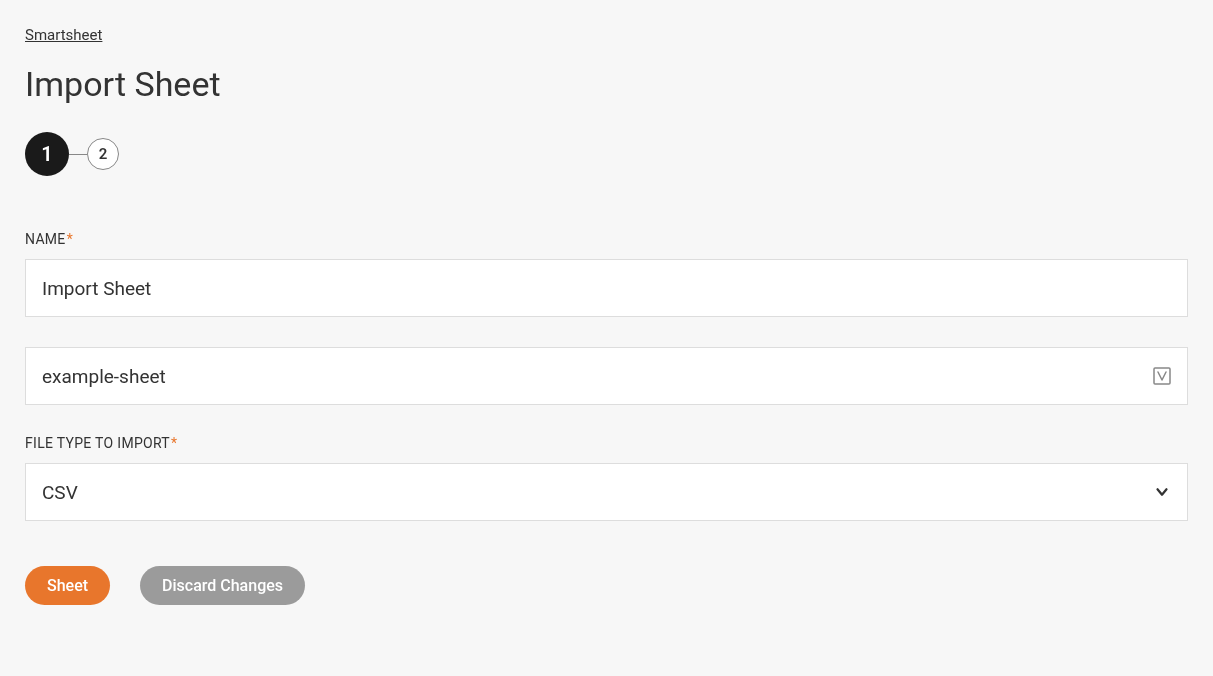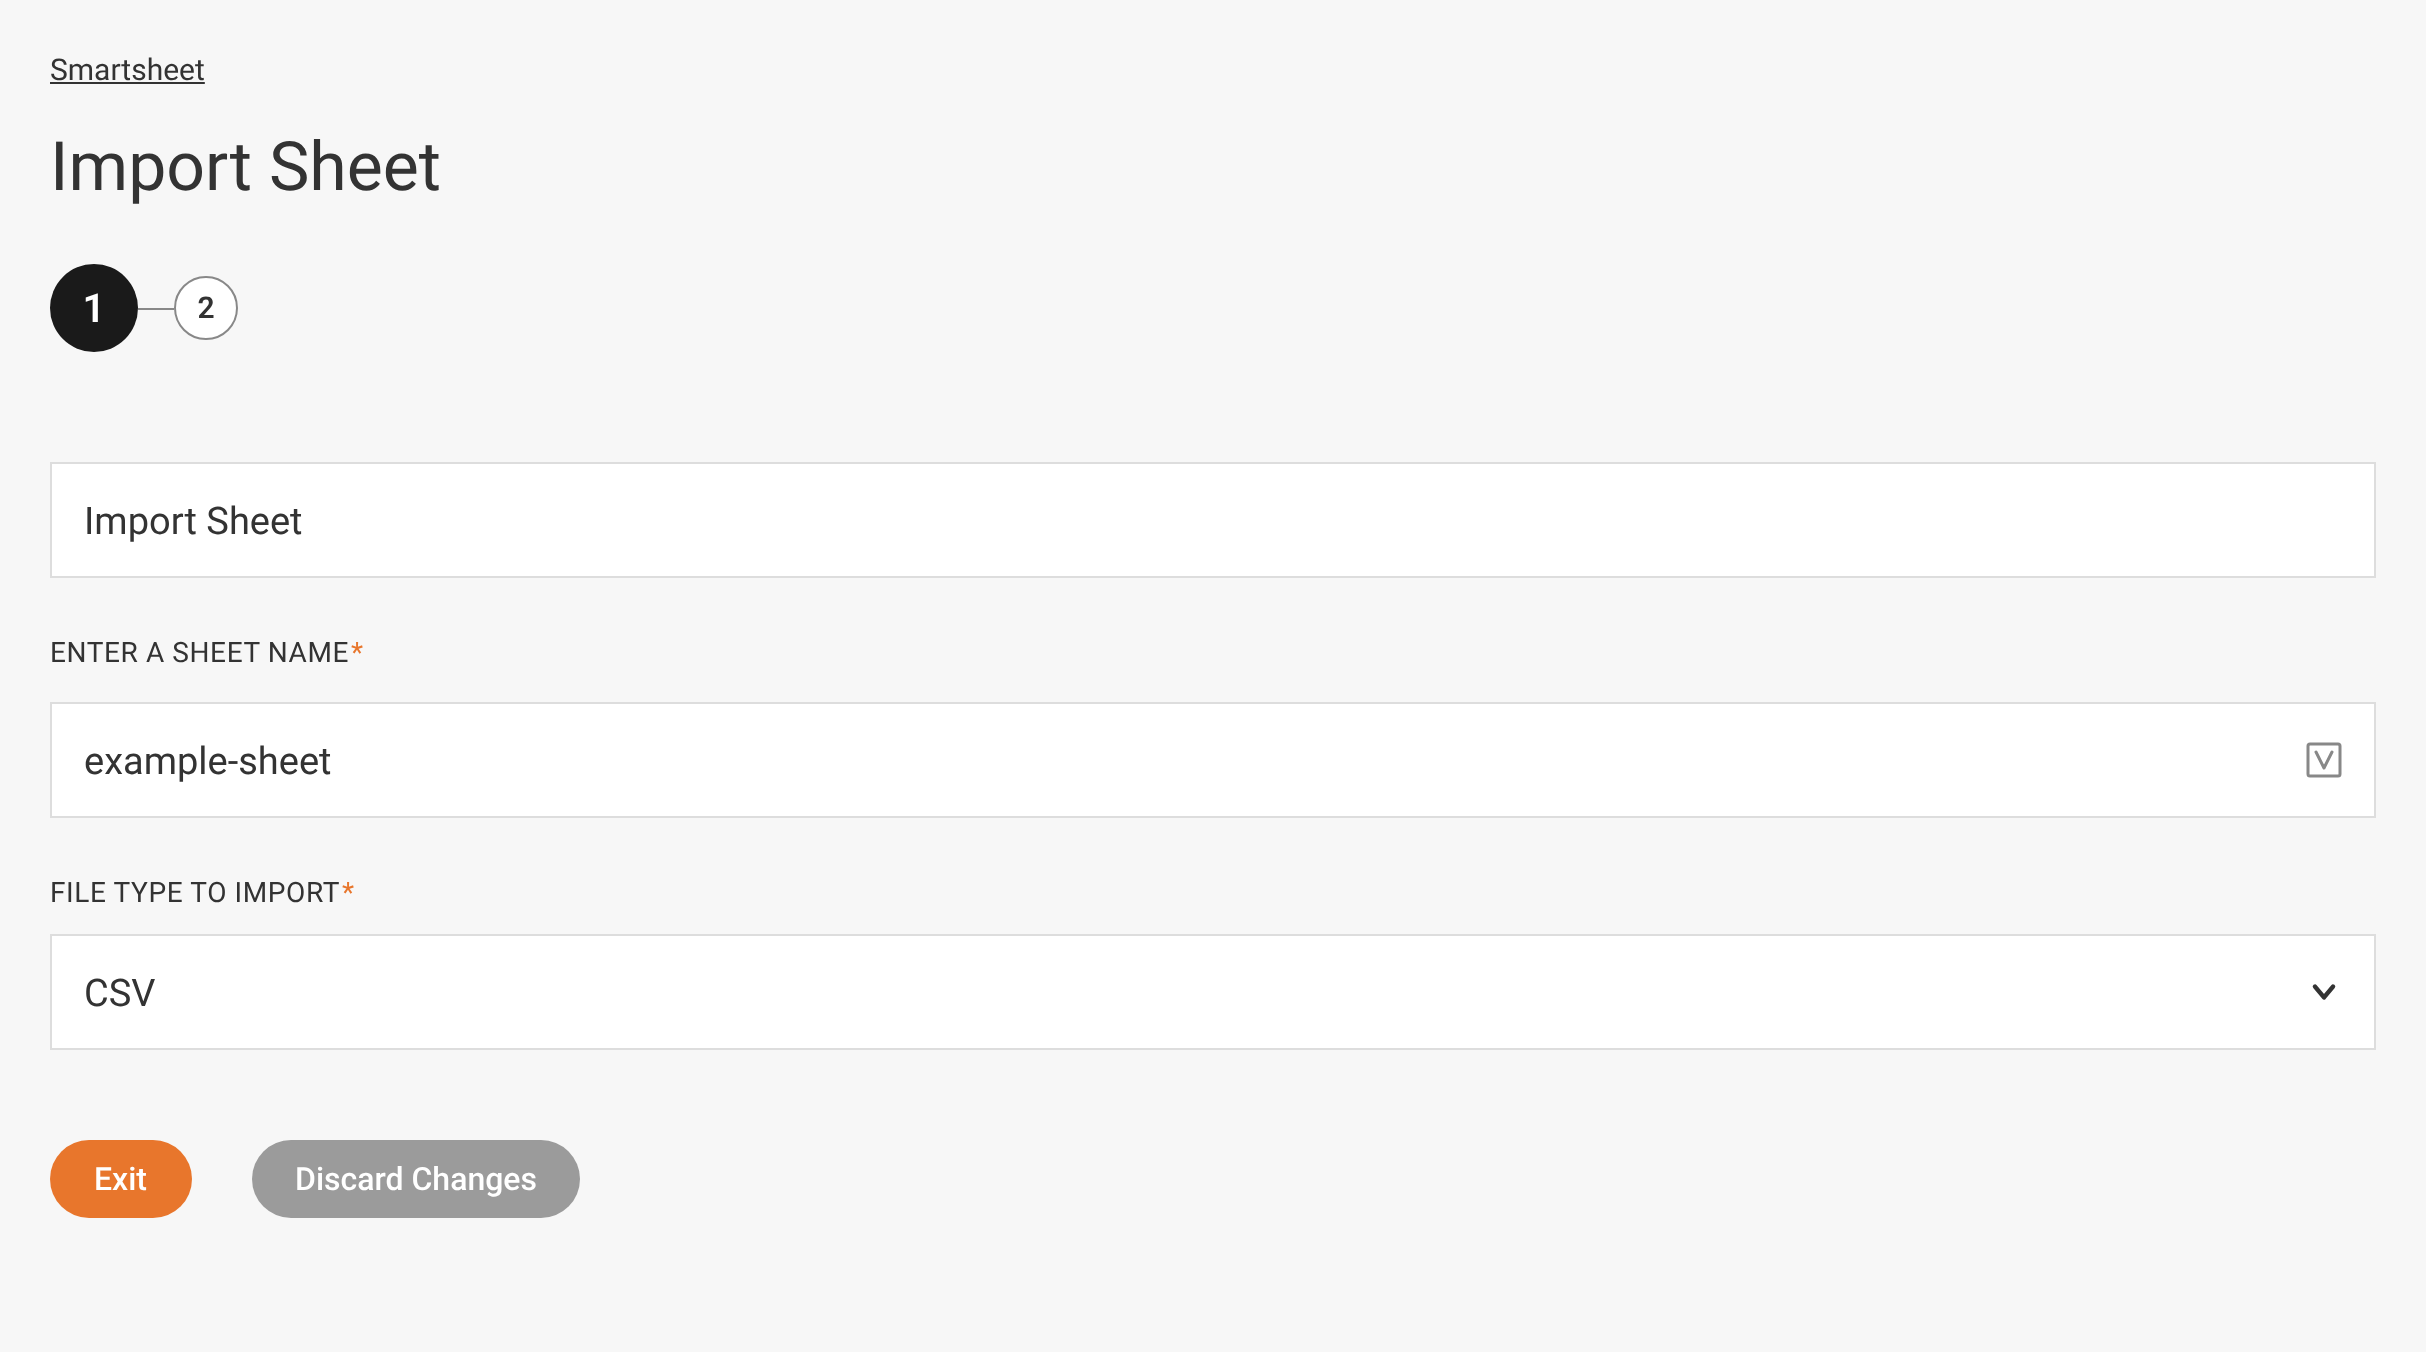--- a/index.html
+++ b/index.html
@@ -146,27 +146,27 @@
 
 <h1 class="page-title">Import Sheet</h1>
 
 <div class="stepper">
   <div class="step active">1</div>
   <div class="step-connector"></div>
   <div class="step inactive">2</div>
 </div>
 
 <div class="form-group">
+  <label class="form-label">
+    <span>NAME</span><span class="required">*</span>
+  </label>
   <input type="text" class="form-input" value="Import Sheet" style="">
 </div>
 
 <div class="form-group">
-  <label class="form-label">
-    <span>ENTER A SHEET NAME</span><span class="required">*</span>
-  </label>
   <div class="input-wrapper">
     <input type="text" class="form-input" style="padding-right: 48px; margin-top: 16px;" value="example-sheet">
     <span class="input-icon">
       <svg viewBox="0 0 20 20" fill="none" stroke="#888" stroke-width="1.5">
         <rect x="2" y="2" width="16" height="16" rx="1"></rect>
         <path d="M6 6 L10 14 L14 6" stroke-linejoin="round" stroke-linecap="round"></path>
       </svg>
     </span>
   </div>
 </div>
@@ -179,15 +179,15 @@
     <span>CSV</span>
     <span class="chevron-icon">
       <svg viewBox="0 0 20 20" fill="none" stroke="#333" stroke-width="2.5">
         <path d="M5 7 L10 13 L15 7" stroke-linecap="round" stroke-linejoin="round"></path>
       </svg>
     </span>
   </div>
 </div>
 
 <div class="button-row">
-  <button class="btn btn-orange">Exit</button>
+  <button class="btn btn-orange">Sheet</button>
   <button class="btn btn-gray">Discard Changes</button>
 </div>
 
 </body></html>

